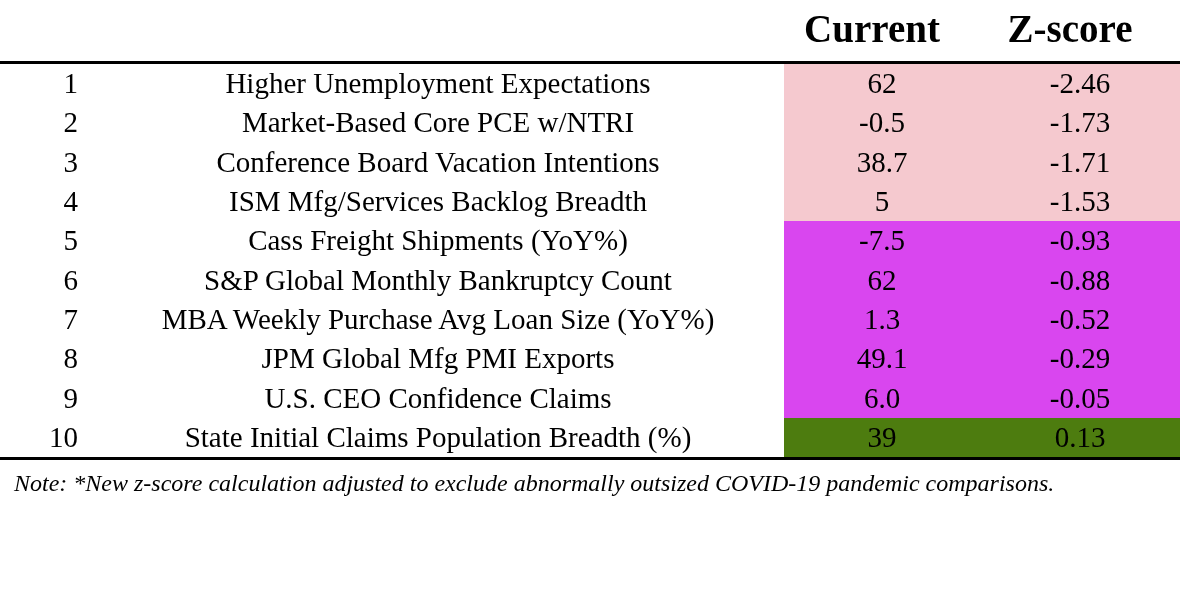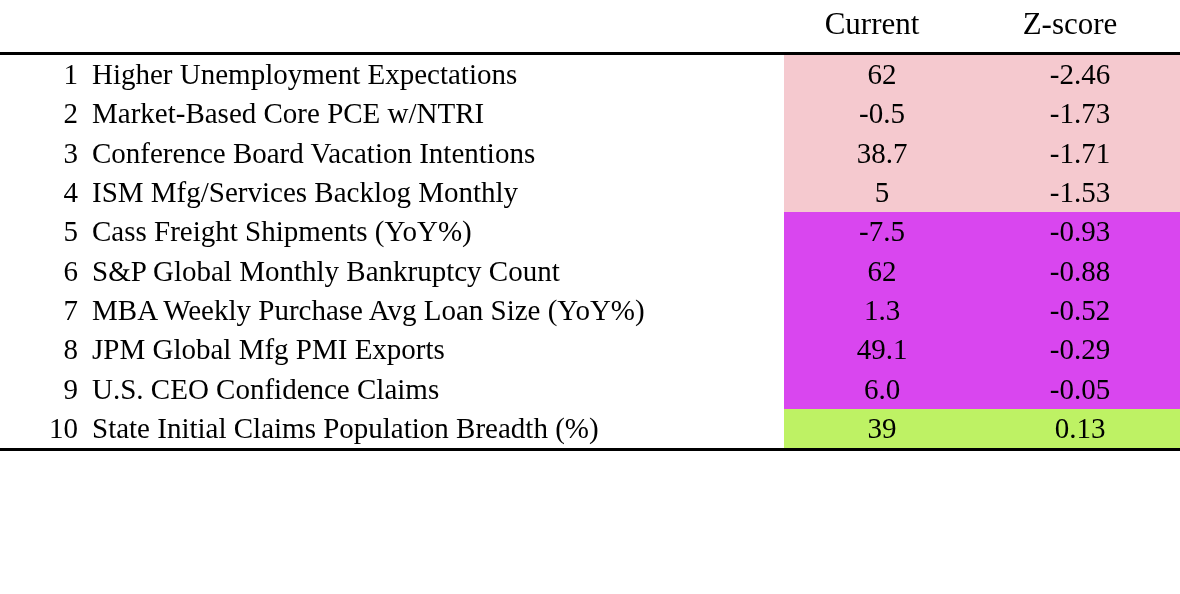--- a/index.html
+++ b/index.html
@@ -25,22 +25,22 @@
     width: 1180px;
     table-layout: fixed;
   }
   table.data-table col.c-num   { width: 92px; }
   table.data-table col.c-name  { width: 692px; }
   table.data-table col.c-cur   { width: 198px; }
   table.data-table col.c-z     { width: 198px; }
 
   thead th {
     font-family: "Liberation Serif", serif;
-    font-weight: normal;
-    font-size: 31px;
+    font-weight: bold;
+    font-size: 39px;
     padding: 6px 0 10px 0;
     text-align: center;
     vertical-align: bottom;
     border-bottom: 3px solid #000000;
   }
   thead th.blank-head {
     border-bottom: 3px solid #000000;
   }
   thead th.head-cur,
   thead th.head-z {
@@ -52,34 +52,34 @@
     padding: 3px 0 3px 0;
     vertical-align: middle;
     line-height: 1.15;
   }
   td.rank {
     text-align: right;
     padding-right: 14px;
     white-space: nowrap;
   }
   td.name {
-    text-align: left;
+    text-align: center;
     white-space: nowrap;
   }
   td.val {
     text-align: center;
     padding-right: 22px;
     padding-left: 20px;
   }
   tbody tr:last-child td {
     border-bottom: 3px solid #000000;
   }
   .band-red    { background: #f5c9cf; }
   .band-yellow { background: #d946ef; }
-  .band-green  { background: #bef264; }
+  .band-green  { background: #4d7c0f; }
 
   .note {
     font-family: "Liberation Serif", serif;
     font-style: italic;
     font-size: 24px;
     padding: 10px 12px 0 14px;
     text-align: left;
     white-space: nowrap;
   }
 </style>
@@ -121,21 +121,21 @@
 
       <tr>
         <td class="rank">3</td>
         <td class="name">Conference Board Vacation Intentions</td>
         <td class="val band-red">38.7</td>
         <td class="val band-red">-1.71</td>
       </tr>
 
       <tr>
         <td class="rank">4</td>
-        <td class="name">ISM Mfg/Services Backlog Monthly</td>
+        <td class="name">ISM Mfg/Services Backlog Breadth</td>
         <td class="val band-red">5</td>
         <td class="val band-red">-1.53</td>
       </tr>
 
       <tr>
         <td class="rank">5</td>
         <td class="name">Cass Freight Shipments (YoY%)</td>
         <td class="val band-yellow">-7.5</td>
         <td class="val band-yellow">-0.93</td>
       </tr>
@@ -172,14 +172,15 @@
         <td class="rank">10</td>
         <td class="name">State Initial Claims Population Breadth (%)</td>
         <td class="val band-green">39</td>
         <td class="val band-green">0.13</td>
       </tr>
 
 
     </tbody>
   </table>
 
+  <div class="note">Note: *New z-score calculation adjusted to exclude abnormally outsized COVID-19 pandemic comparisons.</div>
 
 </div>
 
 </body></html>

